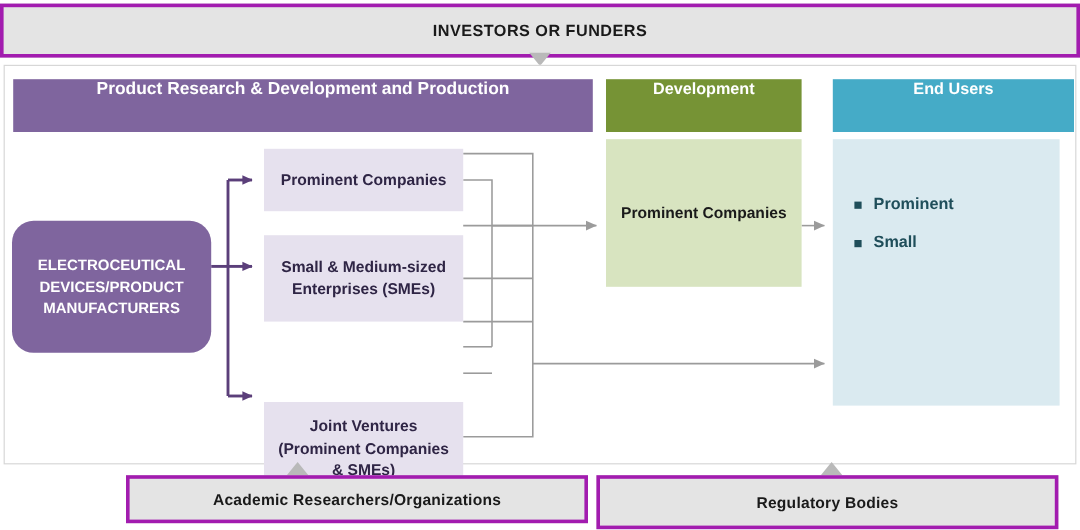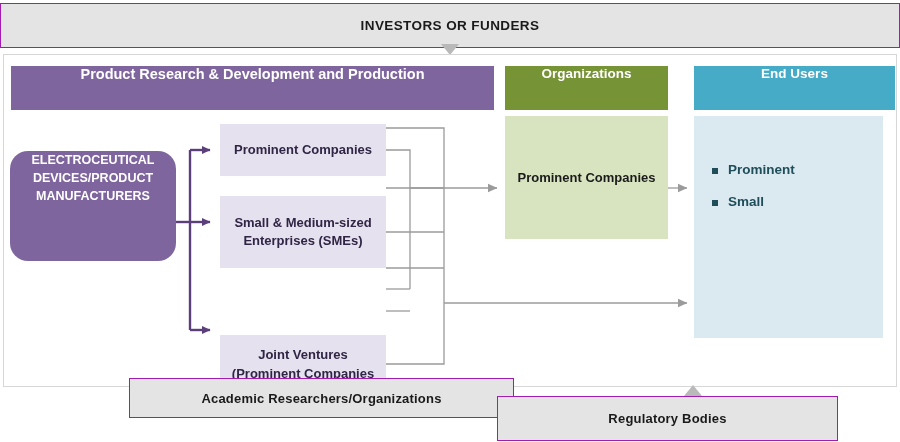--- a/index.html
+++ b/index.html
@@ -18,41 +18,40 @@
     width: 900px;
     height: 442px;
     background: #ffffff;
     overflow: hidden;
   }
 
   
   .band {
     position: absolute;
     background: #e4e4e4;
-    border: 1px solid #a21caf;
+    border: 3px solid #a21caf;
     box-sizing: border-box;
     display: flex;
     align-items: center;
     justify-content: center;
     color: #1a1a1a;
     font-weight: bold;
     letter-spacing: .2px;
   }
   #band-top {
     left: 0; top: 3px; width: 900px; height: 45px;
     font-size: 13.5px;
     letter-spacing: .4px;
   }
   #band-bottom-left {
-    left: 105px; top: 378px; width: 385px; height: 40px;
+    left: 105px; top: 396px; width: 385px; height: 40px;
     font-size: 13px;
-    margin-left: 24px;
   }
   #band-bottom-right {
-    left: 497px; top: 396px; width: 341px; height: 45px;
+    left: 497px; top: 396px; width: 385px; height: 45px;
     font-size: 13px;
     text-align: right;
   }
 
   
   #frame {
     position: absolute;
     left: 3px; top: 54px;
     width: 894px; height: 333px;
     border: 1px solid #d7d7d7;
@@ -128,25 +127,26 @@
   .end-bullet {
     width: 6px; height: 6px;
     background: #1f4e5a;
     margin: 6px 10px 0 0;
     flex: 0 0 auto;
   }
 
   
   #mfr {
     position: absolute;
-    left: 10px; top: 151px;
+    left: 10px; top: 184px;
     width: 166px; height: 110px;
     background: #7f659e;
     border-radius: 18px;
     display: flex;
+    align-items: center;
     justify-content: center;
     text-align: center;
     color: #ffffff;
     font-weight: bold;
     font-size: 12.5px;
     line-height: 1.45;
     box-sizing: border-box;
     padding: 0 8px;
   }
 
@@ -245,21 +245,21 @@
 
   <div class="subbox" id="sub-sme">
     <span>Small &amp; Medium-sized Enterprises (SMEs)</span>
   </div>
 
   <div class="subbox" id="sub-jv">
     <span>Joint Ventures (Prominent Companies &amp; SMEs)</span>
   </div>
 
   <div class="col-header" id="hdr-dist">
-    <span>Organizations</span>
+    <span>Development</span>
   </div>
   <div class="panel" id="panel-dist">
     <span>Prominent Companies</span>
   </div>
 
   <div class="col-header" id="hdr-end">
     <span>End Users</span>
   </div>
   <div class="panel" id="panel-end">
     <div class="end-item">

